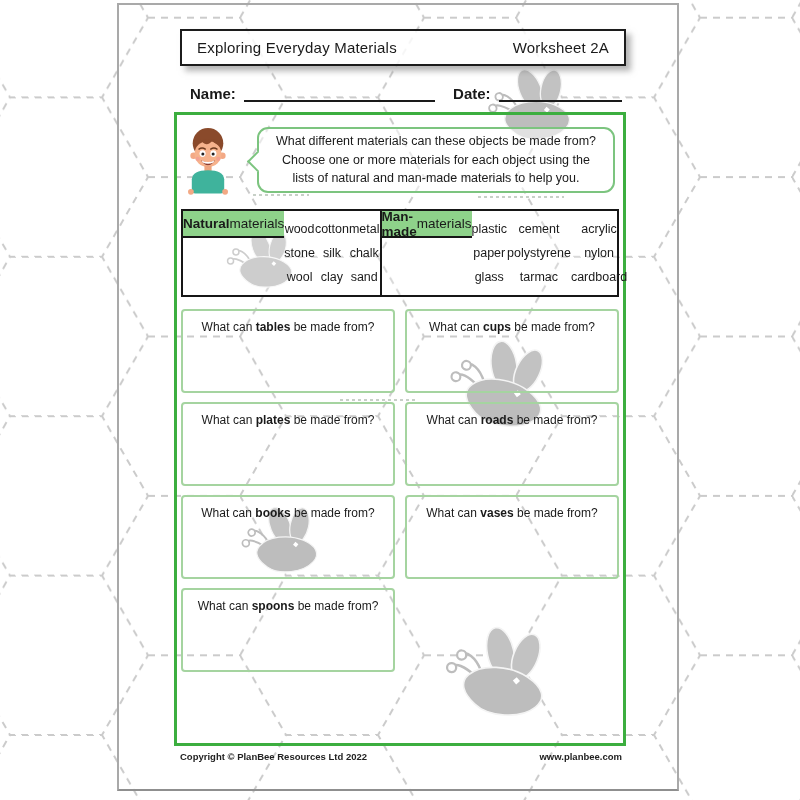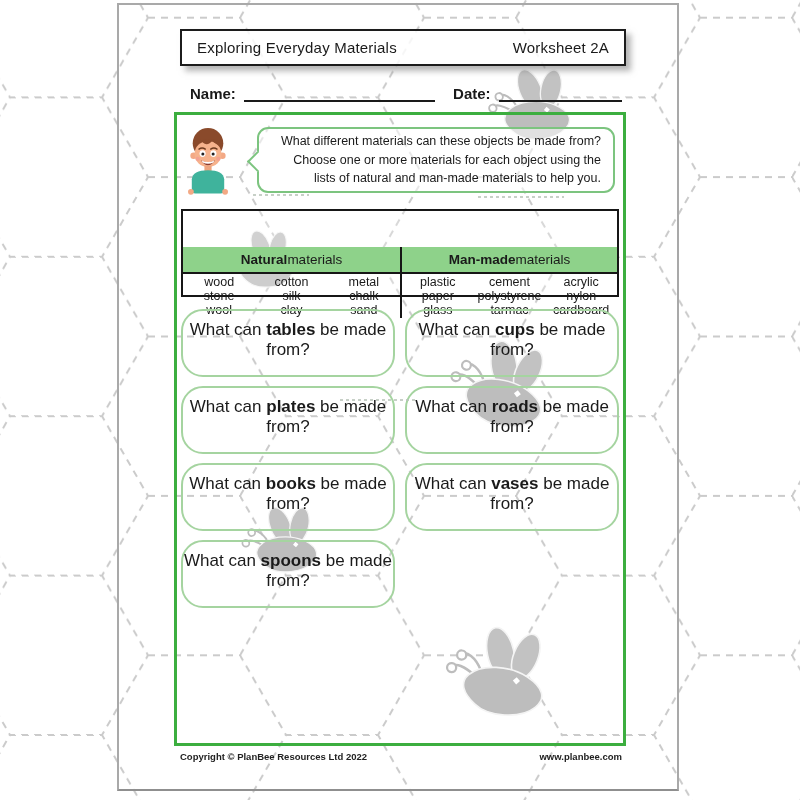--- a/index.html
+++ b/index.html
@@ -39,50 +39,50 @@
   .frame{
     position:absolute;left:174px;top:112px;width:452px;height:634px;
     border:3px solid #3cae3f;box-sizing:border-box;background:transparent;
   }
   .avatar-wrap{position:absolute;left:4px;top:8px;width:54px;height:80px;}
   .bubble{
     position:absolute;left:80px;top:12px;width:358px;height:66px;
     border:2px solid #7cc47f;border-radius:11px;
     background:rgba(255,255,255,0.55);box-sizing:border-box;
     display:flex;align-items:center;justify-content:center;
-    text-align:right;font-size:12.5px;line-height:1.5;padding:3px 12px;
+    text-align:center;font-size:12.5px;line-height:1.5;padding:3px 12px;
   }
   .bubble::before{
     content:"";position:absolute;left:-9px;top:25px;width:13px;height:13px;
     background:#fff;border-left:2px solid #7cc47f;border-bottom:2px solid #7cc47f;
     transform:rotate(45deg);
   }
   .mtable{
     position:absolute;left:4px;top:94px;width:438px;height:88px;
     border:2px solid #161616;box-sizing:border-box;
     display:grid;grid-template-columns:1fr 1fr;background:rgba(255,255,255,0.25);
   }
-  .mcol{display:flex;flex-direction:column;box-sizing:border-box;margin-top:36px;}
+  .mcol{display:flex;flex-direction:row;box-sizing:border-box;}
   .mcol.right{border-left:2px solid #161616;}
   .mhead{
     height:25px;background:#8ed28a;border-bottom:2px solid #161616;
     display:flex;align-items:center;justify-content:center;font-size:13.5px;
   }
   .mbody{
     flex:1;display:grid;grid-template-columns:1fr 1fr 1fr;
     align-content:space-evenly;justify-items:center;
     font-size:12.5px;padding:1px 0;
   }
   .qgrid{
     position:absolute;left:4px;top:194px;width:438px;
     display:grid;grid-template-columns:1fr 1fr;gap:9px 10px;
   }
   .qbox{
-    height:68px;border:2px solid #a5d4a0;border-radius:22px;
-    box-sizing:border-box;text-align:center;padding-top:9px;font-size:17px;
+    height:84px;border:2px solid #a5d4a0;border-radius:4px;
+    box-sizing:border-box;text-align:center;padding-top:9px;font-size:12px;
     background:transparent;
   }
   .qbox b, .mhead b{font-weight:bold;}
   .footer-row{
     position:absolute;left:180px;top:751px;width:442px;
     display:flex;justify-content:space-between;
     font-size:9.5px;font-weight:bold;color:#222;align-items:center;
   }
   .micro-dash{
     position:absolute;height:2px;background:

